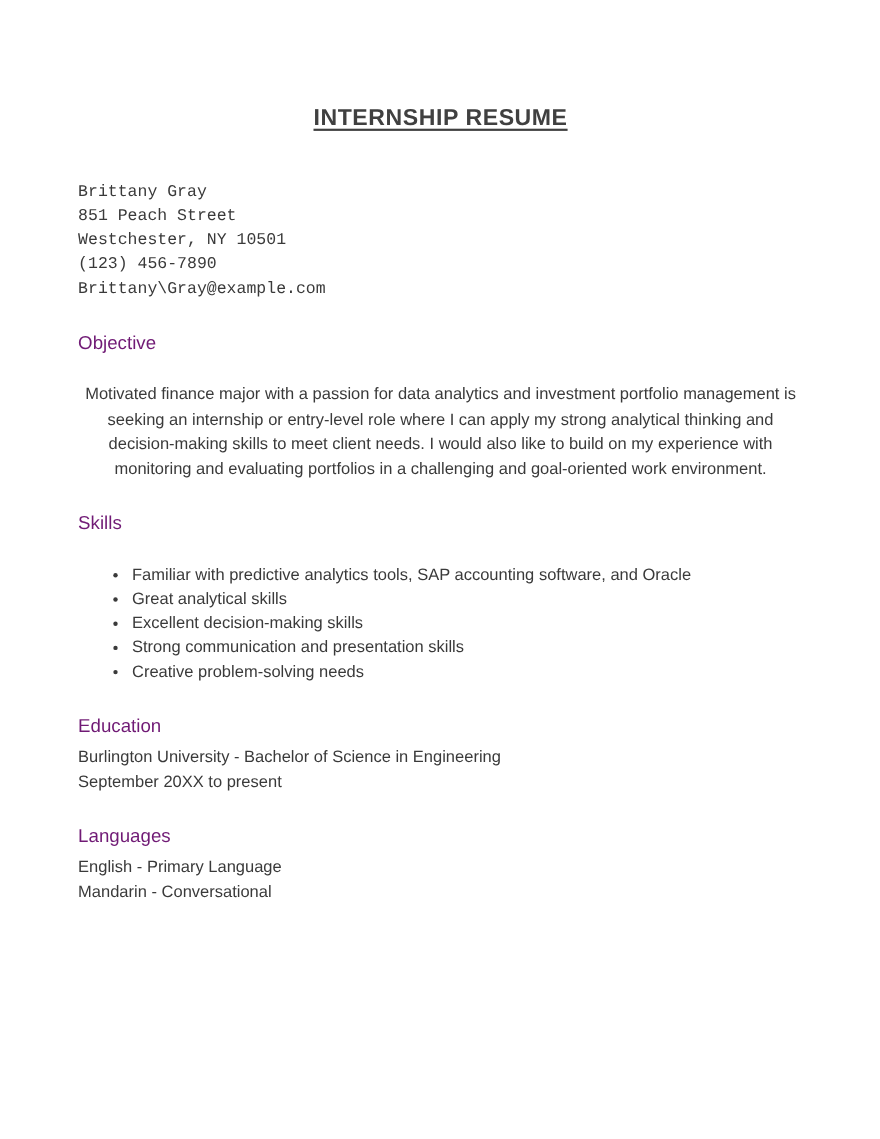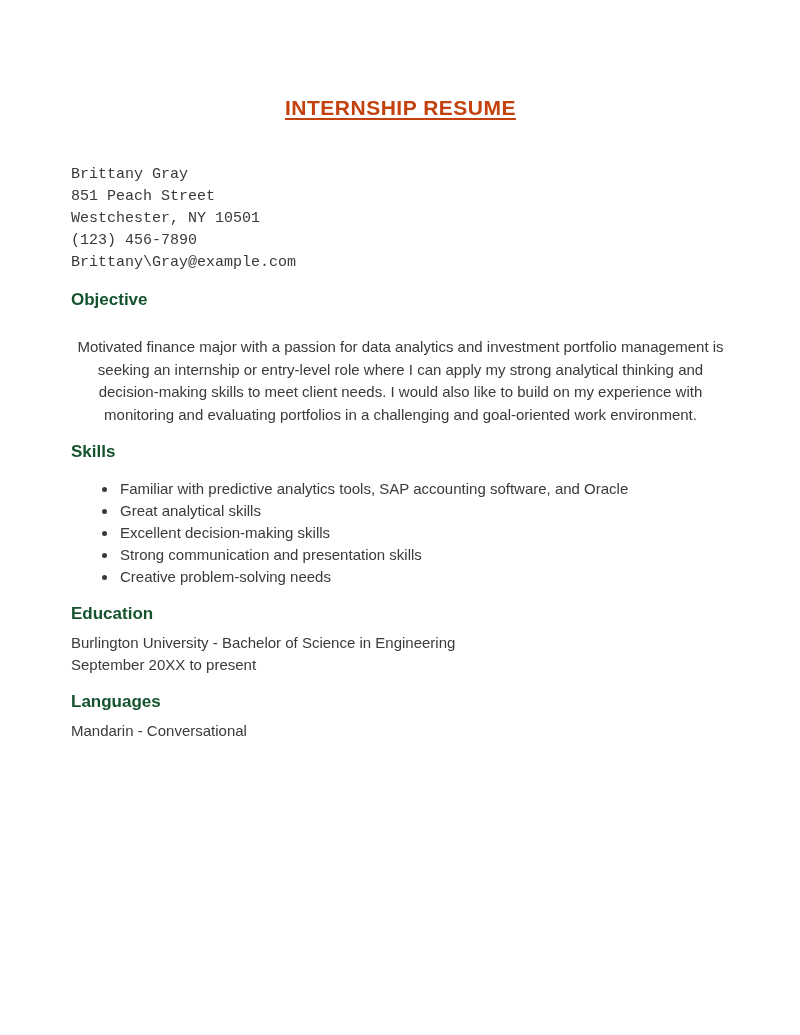--- a/index.html
+++ b/index.html
@@ -19,49 +19,49 @@
     width: 800px;
     height: 1035px;
     padding: 96px 70px 40px 71px;
     background: #ffffff;
   }
   .doc-title {
     text-align: center;
     font-size: 21px;
     font-weight: 700;
     letter-spacing: 0.5px;
-    color: #c2410c;
+    color: #404040;
     margin: 0;
   }
   .doc-title span {
     text-decoration: underline;
     text-underline-offset: 3px;
     text-decoration-thickness: 2px;
   }
   .contact-block {
     margin-top: 44px;
     font-size: 15px;
     line-height: 22px;
     font-family: Liberation Mono, monospace;
   }
   .section-heading {
-    margin: 16px 0 0 0;
+    margin: 28px 0 0 0;
     font-size: 17px;
-    font-weight: 700;
-    color: #14532d;
+    font-weight: 400;
+    color: #701a75;
   }
   .body-text {
     margin: 26px 0 0 0;
     font-size: 15px;
     line-height: 22.5px;
     max-width: 662px;
     text-align: center;
   }
   ul.skill-list {
-    margin: 16px 0 0 0;
+    margin: 26px 0 0 0;
     padding-left: 47px;
     font-size: 15px;
     line-height: 22px;
   }
   ul.skill-list li {
     margin: 0;
     padding-left: 2px;
   }
   .line-block {
     margin-top: 8px;
@@ -98,16 +98,17 @@
   </ul>
 
   <h2 class="section-heading">Education</h2>
   <div class="line-block">
     <div>Burlington University - Bachelor of Science in Engineering</div>
     <div>September 20XX to present</div>
   </div>
 
   <h2 class="section-heading">Languages</h2>
   <div class="line-block">
+    <div>English - Primary Language</div>
     <div>Mandarin - Conversational</div>
   </div>
 
 </div>
 
 </body></html>

